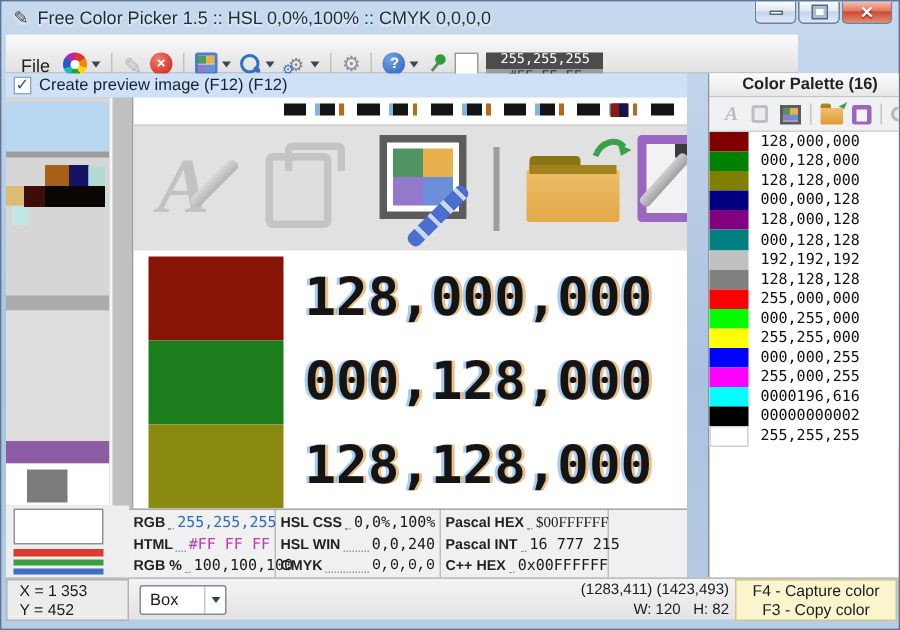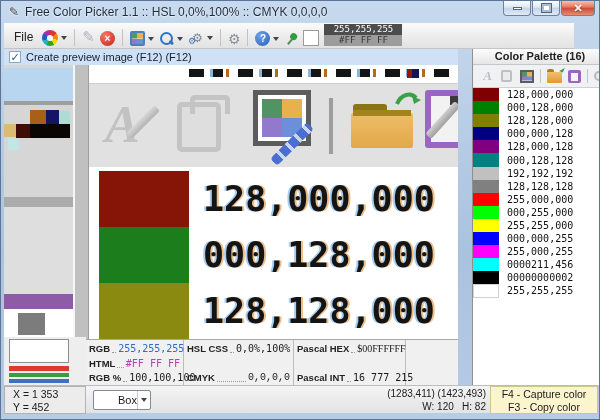--- a/index.html
+++ b/index.html
@@ -18,24 +18,24 @@
   .wbtn { width:28px; height:15px; border:1px solid #70819b; border-top:none;
           border-radius:0 0 4px 4px; display:flex; align-items:center; justify-content:center;
           background:linear-gradient(#fbfdfe,#dde8f4 45%,#c3d4e8 50%,#dfeaf7);
           margin-left:1px; }
   .wbtn.close { width:34px; background:linear-gradient(#f6c0b2,#e4745c 45%,#c94b35 50%,#e98b70);
           color:#fff; font-weight:bold; font-size:11px; text-shadow:0 1px 1px rgba(0,0,0,.4); }
   .glyph-min { width:9px; height:3px; background:#fff; border:1px solid #56667e; }
   .glyph-max { width:9px; height:8px; background:#fff; border:2px solid #a9bcd4; outline:1px solid #56667e; }
 
   
-  #toolbar { position:absolute; left:3px; top:22px; width:570px; height:26px;
+  #toolbar { position:absolute; left:3px; top:22px; width:528px; height:26px;
              background:linear-gradient(#fbfbfb,#ececec 55%,#e2e2e2);
-             border-bottom:1px solid #c4c4c4; display:flex; align-items:flex-end;
-             padding:2px 6px; gap:5px; }
+             border-bottom:1px solid #c4c4c4; display:flex; align-items:flex-start;
+             padding:12px 6px; gap:5px; }
   .tsep { width:1px; height:17px; background:#c2c2c2; margin:0 2px; }
   .tbtn { display:flex; align-items:center; gap:3px; }
   .caret { width:0; height:0; border-left:3px solid transparent; border-right:3px solid transparent;
            border-top:4px solid #3c4650; }
   #file-label { font-size:12px; color:#222; padding:2px 4px; }
   .ic-wheel { position:relative; width:16px; height:16px; border-radius:50%;
       background:conic-gradient(#e03333 0 55deg,#f08a00 55deg 105deg,#ffd800 105deg 150deg,
                  #2aa52a 150deg 205deg,#1fb6c4 205deg 250deg,#2a56cc 250deg 305deg,#b02ab0 305deg 360deg); }
   .ic-wheel::after { content:""; position:absolute; left:5px; top:5px; width:6px; height:6px;
       border-radius:50%; background:#fff; }
@@ -182,37 +182,37 @@
   .ptx { font-family:"DejaVu Sans Mono",monospace; font-size:10px; color:#111; padding-left:8px; }
 
   
   #statusbar { position:absolute; left:3px; top:384px; width:594px; height:28px;
       background:linear-gradient(#f4f4f4,#e3e3e3); border-top:1px solid #bdbdbd; }
   #xybox { position:absolute; left:0; top:0; width:82px; height:28px; background:#ececec;
       border:1px solid #b2b2b2; font-size:10.5px; color:#1a1a1a; padding:1px 0 0 8px; line-height:13px;
       white-space:pre; }
   #boxdrop { position:absolute; left:89px; top:4px; width:58px; height:20px; background:#fff;
       border:1px solid #7e8c9a; border-radius:2px; display:flex; align-items:center; }
-  #boxdrop .lbl { flex:1; font-size:11px; color:#1a1a1a; padding-left:6px;margin-left:18px; }
+  #boxdrop .lbl { flex:1; font-size:11px; color:#1a1a1a; padding-left:6px; }
   #boxdrop .dd { width:14px; height:100%; border-left:1px solid #c8c8c8;
       display:flex; align-items:center; justify-content:center; }
   #coordsblock { position:absolute; right:112px; top:1px; text-align:right; font-size:10px;
       color:#1a1a1a; line-height:13px; white-space:pre; }
   #hintbox { position:absolute; right:0; top:0; width:108px; height:28px; background:#fbf5cd;
       border:1px solid #cfc68e; font-size:10.5px; color:#1a1a1a; text-align:center; line-height:13px;
       padding-top:1px; }
 </style>
 </head>
 <body>
 
 <div id="win">
 
   <div id="titlebar">
     <span id="title-icon">✎</span>
-    <span>Free Color Picker 1.1   ::   HSL 0,0%,100%   ::   CMYK 0,0,0,0</span>
+    <span>Free Color Picker 1.5   ::   HSL 0,0%,100%   ::   CMYK 0,0,0,0</span>
     <div id="winbtns">
       <span class="wbtn">
           <span class="glyph-min"></span>
         </span>
       <span class="wbtn">
           <span class="glyph-max"></span>
         </span>
       <span class="wbtn close">
           <span>✕</span>
         </span>
@@ -357,35 +357,45 @@
           <span class="ivalue" style="color: rgb(26, 26, 26);">100,100,100</span>
         </div>
     </div>
     <div class="icol c2">
       <div class="icell">
           <span class="ilabel">HSL CSS</span>
           <span class="ilead"></span>
           <span class="ivalue" style="color: rgb(26, 26, 26);">0,0%,100%</span>
         </div>
       <div class="icell">
+          <span class="ilabel">HSL WIN</span>
+          <span class="ilead"></span>
+          <span class="ivalue" style="color: rgb(26, 26, 26);">0,0,240</span>
+        </div>
+      <div class="icell">
           <span class="ilabel">CMYK</span>
           <span class="ilead"></span>
           <span class="ivalue" style="color: rgb(26, 26, 26); font-family: Liberation Mono, monospace;">0,0,0,0</span>
         </div>
     </div>
     <div class="icol c3">
       <div class="icell">
           <span class="ilabel">Pascal HEX</span>
           <span class="ilead"></span>
           <span class="ivalue" style="color: rgb(26, 26, 26); font-family: Liberation Serif, serif;">$00FFFFFF</span>
         </div>
       <div class="icell">
           <span class="ilabel">Pascal INT</span>
           <span class="ilead"></span>
           <span class="ivalue" style="color: rgb(26, 26, 26);">16 777 215</span>
+        </div>
+      <div class="icell">
+          <span class="ilabel">C++ HEX</span>
+          <span class="ilead"></span>
+          <span class="ivalue" style="color: rgb(26, 26, 26);">0x00FFFFFF</span>
         </div>
     </div>
     <div class="icol c4"></div>
   </div>
 
   <div id="rightpanel">
     <div id="pal-header">Color Palette (16)</div>
     <div id="pal-toolbar">
       <span class="pico">
           <span class="pi-font">A</span>
@@ -456,21 +466,21 @@
       <div class="prow">
           <span class="psw" style="background-color: rgb(0, 0, 255);"></span>
           <span class="ptx">000,000,255</span>
         </div>
       <div class="prow">
           <span class="psw" style="background-color: rgb(255, 0, 255);"></span>
           <span class="ptx">255,000,255</span>
         </div>
       <div class="prow">
           <span class="psw" style="background-color: rgb(0, 255, 255);"></span>
-          <span class="ptx">0000211,456</span>
+          <span class="ptx">0000196,616</span>
         </div>
       <div class="prow">
           <span class="psw" style="background-color: rgb(0, 0, 0);"></span>
           <span class="ptx">00000000002</span>
         </div>
       <div class="prow">
           <span class="psw" style="border: 1px solid rgb(208, 208, 208); background-color: rgb(255, 255, 255);"></span>
           <span class="ptx">255,255,255</span>
         </div>
     </div>

